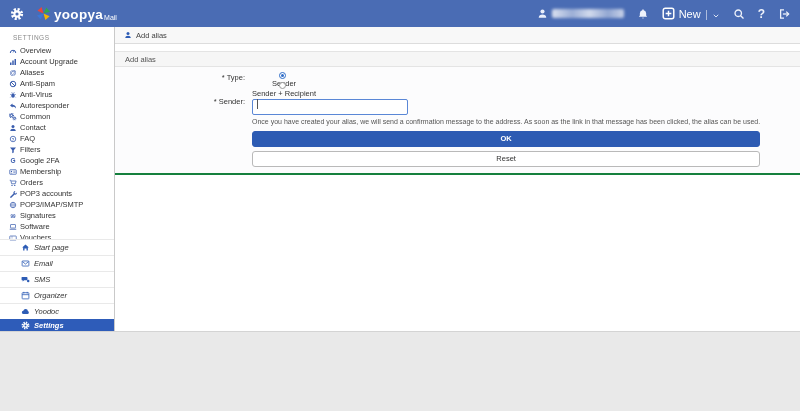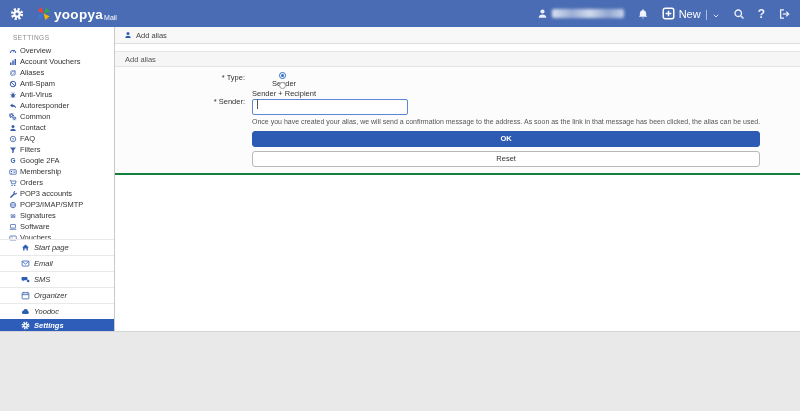--- a/index.html
+++ b/index.html
@@ -139,21 +139,21 @@
         <div class="side-item">
           <svg class="icn" viewBox="0 0 16 16">
             <use href="#i-gauge"></use>
           </svg>
           <span>Overview</span>
         </div>
         <div class="side-item">
           <svg class="icn" viewBox="0 0 16 16">
             <use href="#i-chart"></use>
           </svg>
-          <span>Account Vouchers</span>
+          <span>Account Upgrade</span>
         </div>
         <div class="side-item">
           <svg class="icn" viewBox="0 0 16 16">
             <use href="#i-at"></use>
           </svg>
           <span>Aliases</span>
         </div>
         <div class="side-item">
           <svg class="icn" viewBox="0 0 16 16">
             <use href="#i-ban"></use>

